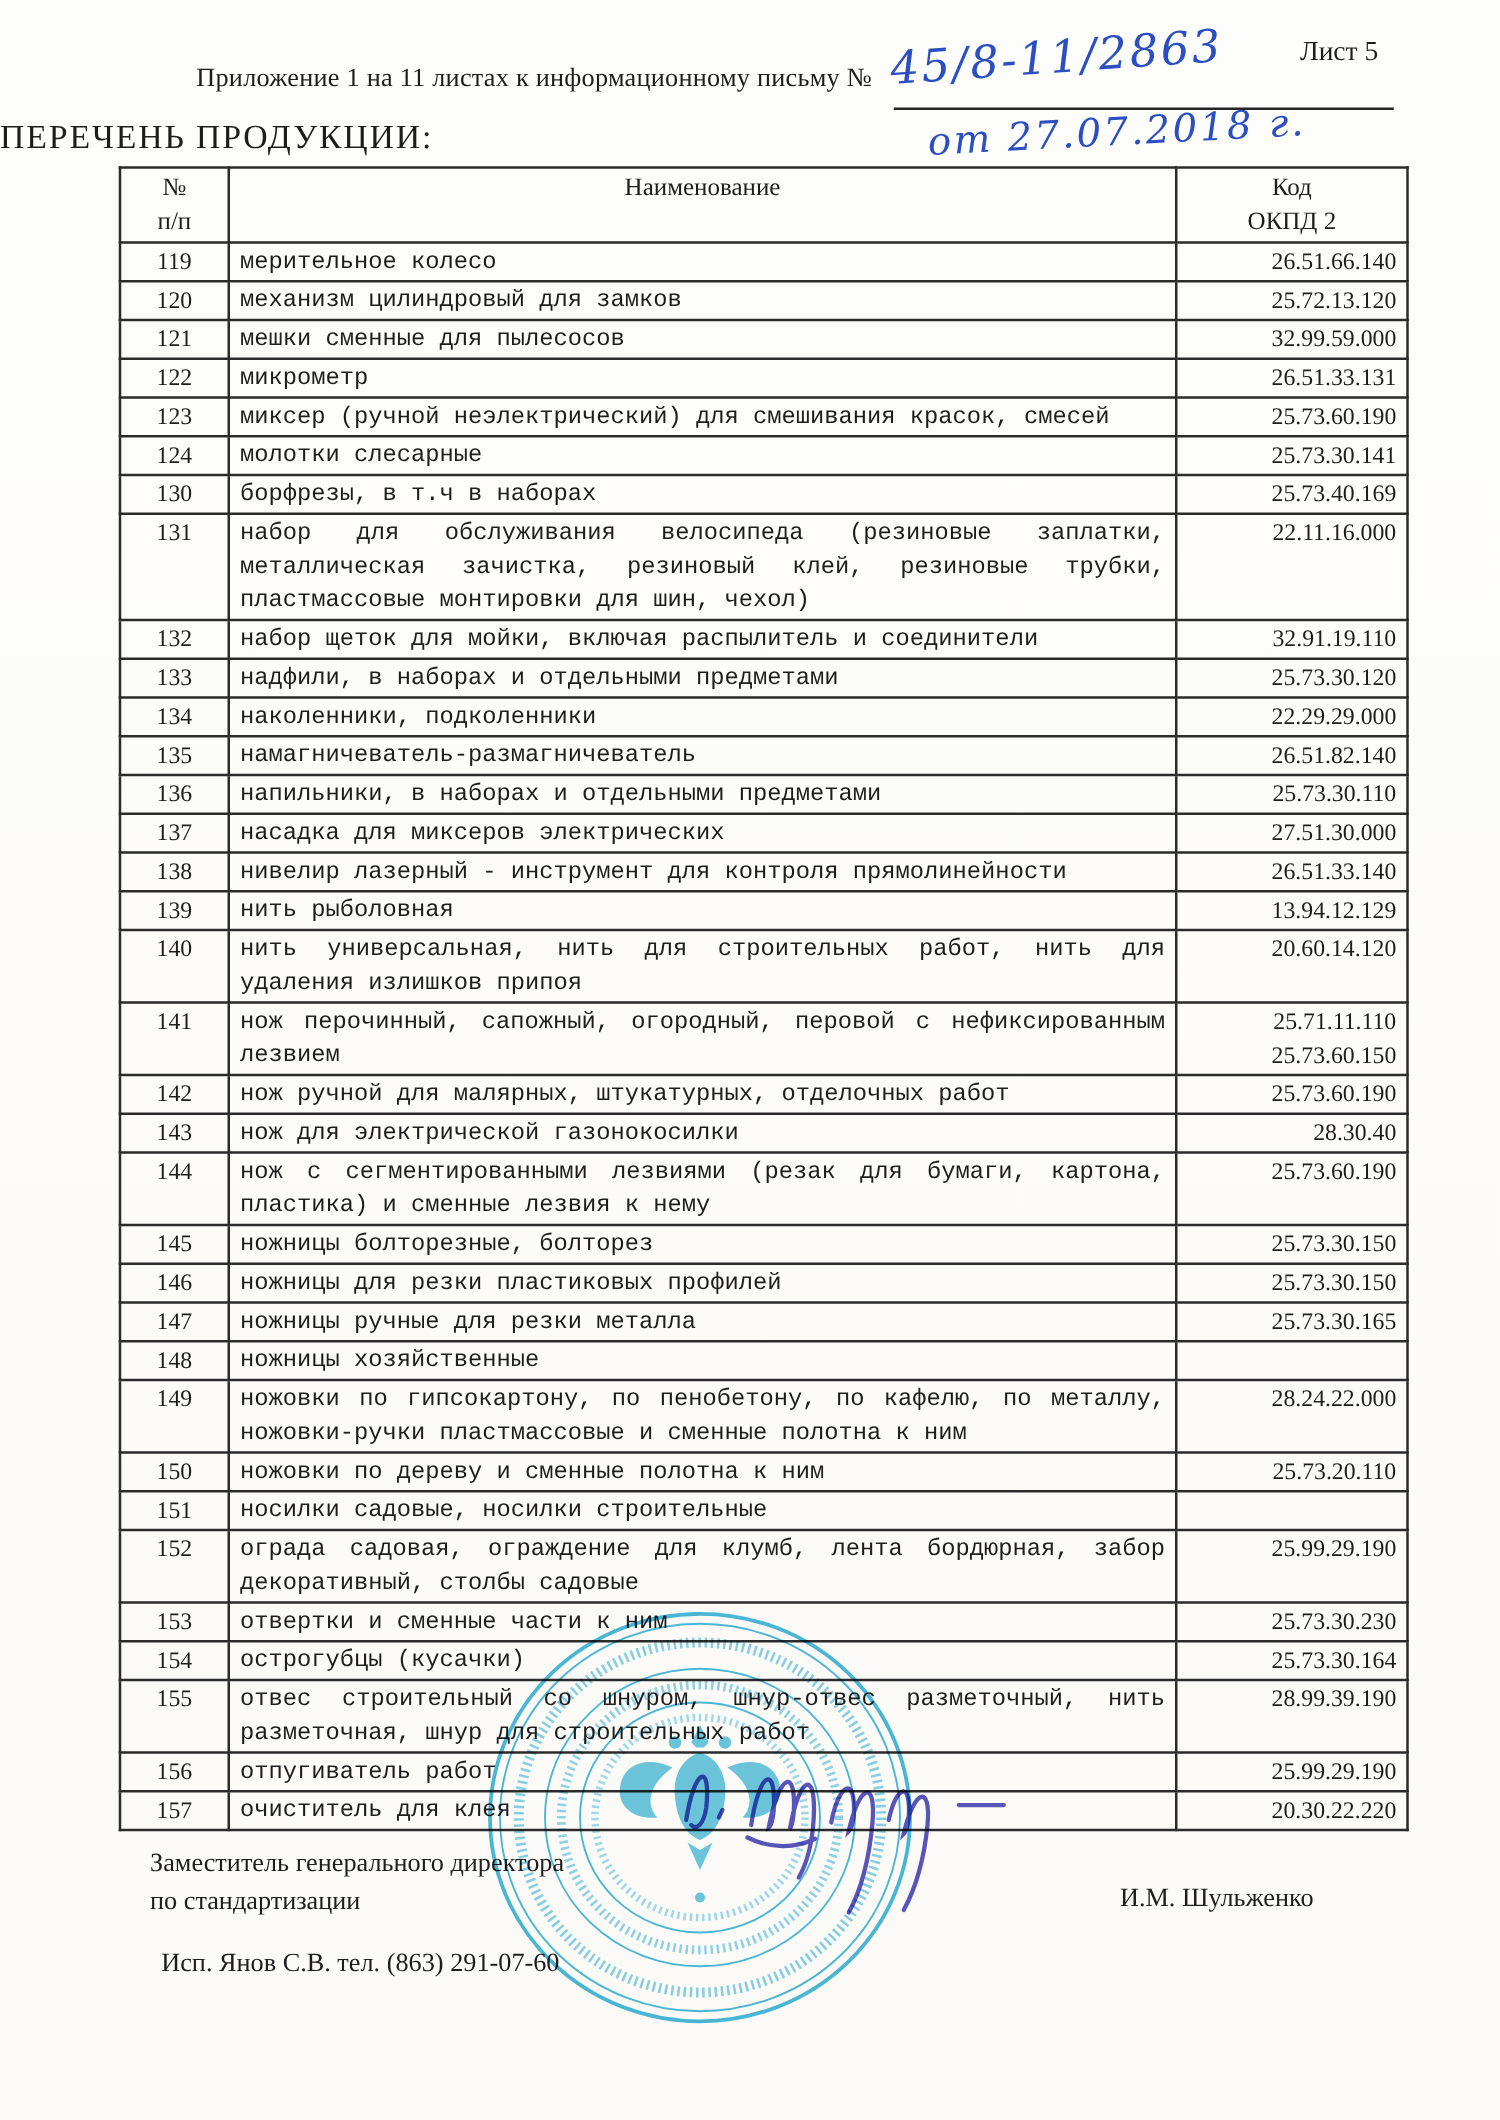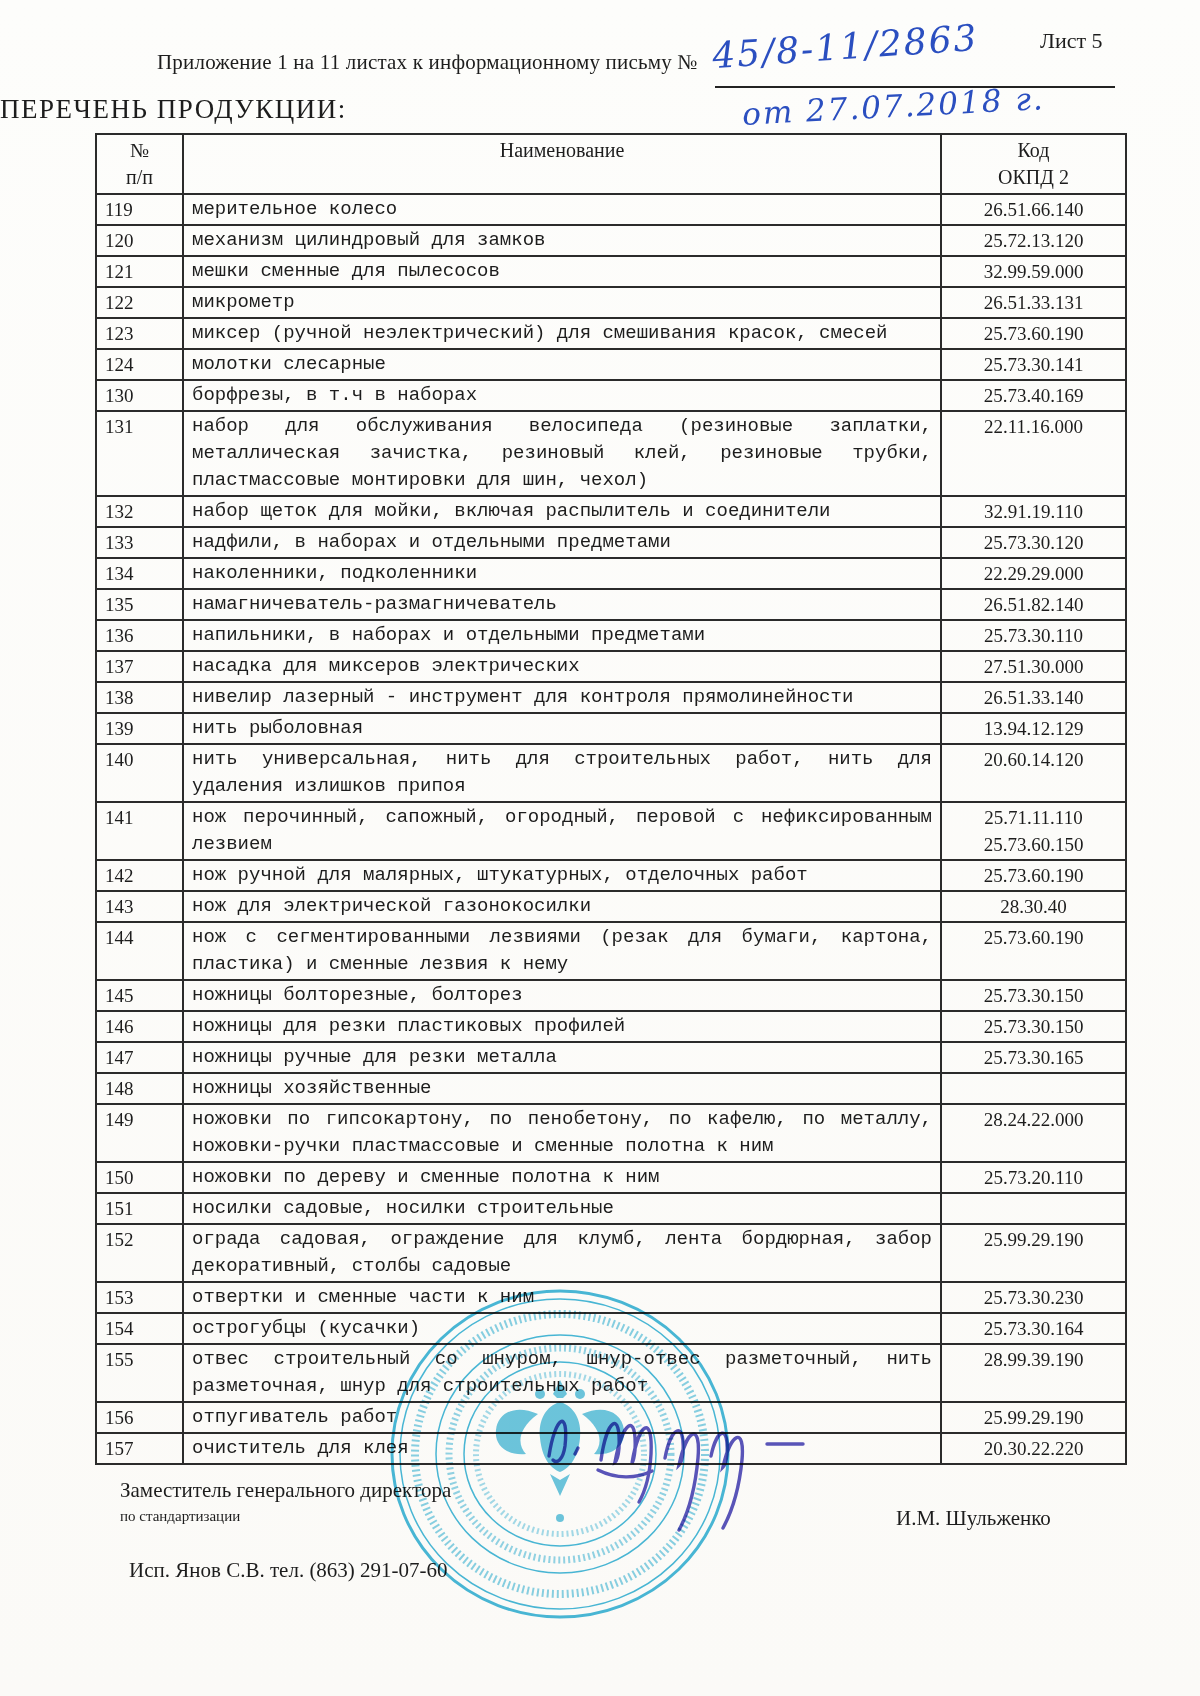--- a/index.html
+++ b/index.html
@@ -61,25 +61,25 @@
   table.product th{
     font-weight:normal;
     font-size:20px;
     text-align:center;
     white-space:pre-line;
     padding:2px 4px;
   }
   col.c-num{width:87px;}
   col.c-name{width:758px;}
   col.c-code{width:185px;}
-  td.num-cell{text-align:left;padding:1px 2px;}
+  td.num-cell{text-align:center;padding:1px 2px;}
   td.name-cell{text-align:justify;padding-left:12px;padding-right:10px;font-family:Liberation Mono, monospace;}
-  td.code-cell{text-align:center;white-space:pre-line;padding:1px 2px;}
+  td.code-cell{text-align:right;white-space:pre-line;padding:1px 2px;}
   .footer-position-1{position:absolute;top:1478px;left:120px;font-size:21px;}
-  .footer-position-2{position:absolute;top:1508px;left:120px;font-size:15px;}
+  .footer-position-2{position:absolute;top:1508px;left:120px;font-size:21px;}
   .signer-name{position:absolute;top:1506px;left:848px;font-size:21px;margin-left:48px;}
   .executor-line{position:absolute;top:1558px;left:129px;font-size:21px;}
   .stamp{
     position:absolute;top:1282px;left:360px;
     width:400px;height:345px;
     mix-blend-mode:multiply;
     opacity:.92;
     pointer-events:none;
   }
   .signature{

